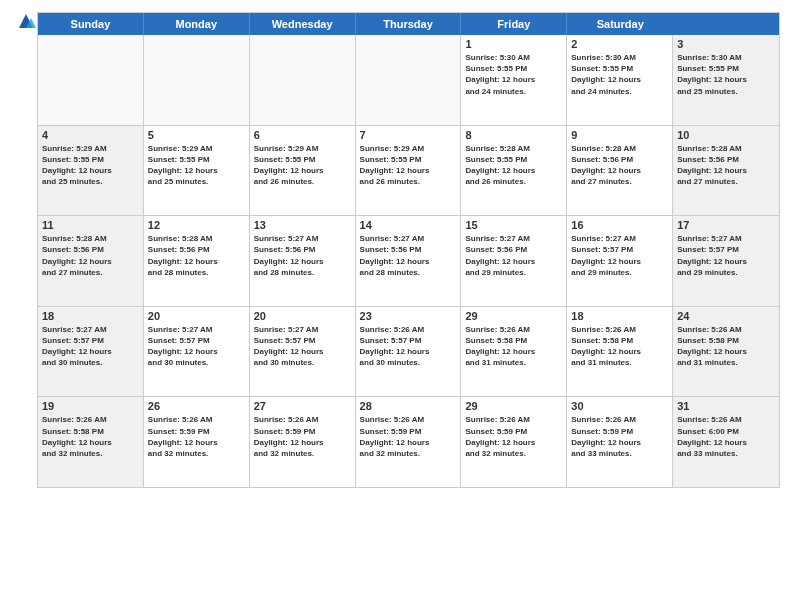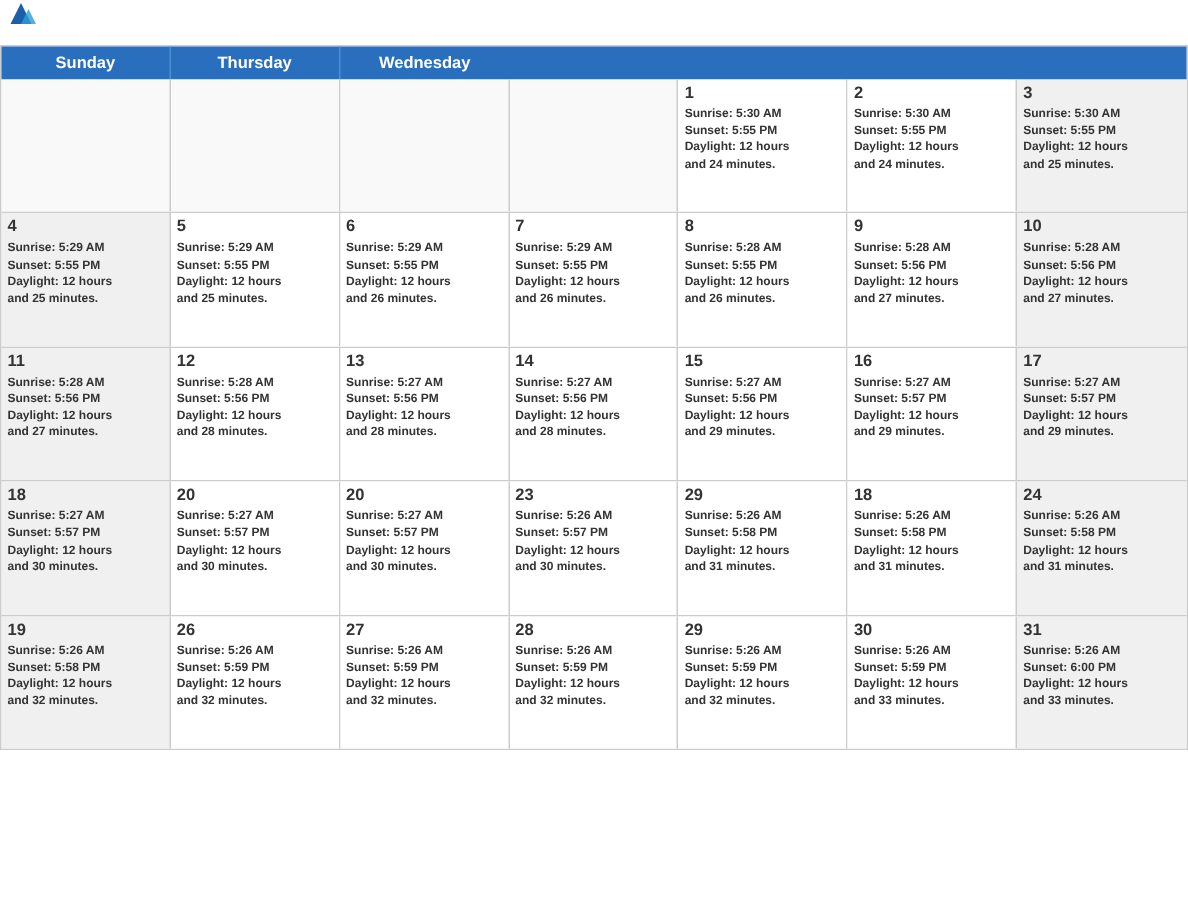--- a/index.html
+++ b/index.html
@@ -6,23 +6,23 @@
     body {
       font-family: Arial, sans-serif;
       background: #fff;
       width: 792px;
       height: 612px;
       overflow: hidden;
     }
     .page {
       width: 792px;
       height: 500px;
-      padding: 0;
-      display: flex;
-      flex-direction: column;
+      padding: 12px;
+      display: flex;
+      flex-direction: row;
     }
     .header {
       display: flex;
       justify-content: space-between;
       align-items: flex-start;
       margin-bottom: 10px;
     }
     .logo {
       display: flex;
       align-items: center;
@@ -126,22 +126,25 @@
     </div>
     <div class="title-section">
       <div class="month-title"></div>
       <div class="subtitle"></div>
     </div>
   </div>
 
   <div class="calendar">
     <div class="cal-header-row">
       <div class="cal-header-cell">Sunday</div>
+      <div class="cal-header-cell">Monday</div>
+      <div class="cal-header-cell">Wednesday</div>
       <div class="cal-header-cell">Thursday</div>
-      <div class="cal-header-cell">Wednesday</div>
+      <div class="cal-header-cell">Friday</div>
+      <div class="cal-header-cell">Saturday</div>
     </div>
     <div class="cal-body" id="cal-body">
     <div class="cal-row">
           <div class="cal-cell empty"></div>
           <div class="cal-cell empty"></div>
           <div class="cal-cell empty"></div>
           <div class="cal-cell empty"></div>
           <div class="cal-cell">
             <span class="day-num">1</span>
             <div class="cell-text" style="white-space: pre-line;">Sunrise: 5:30 AM

